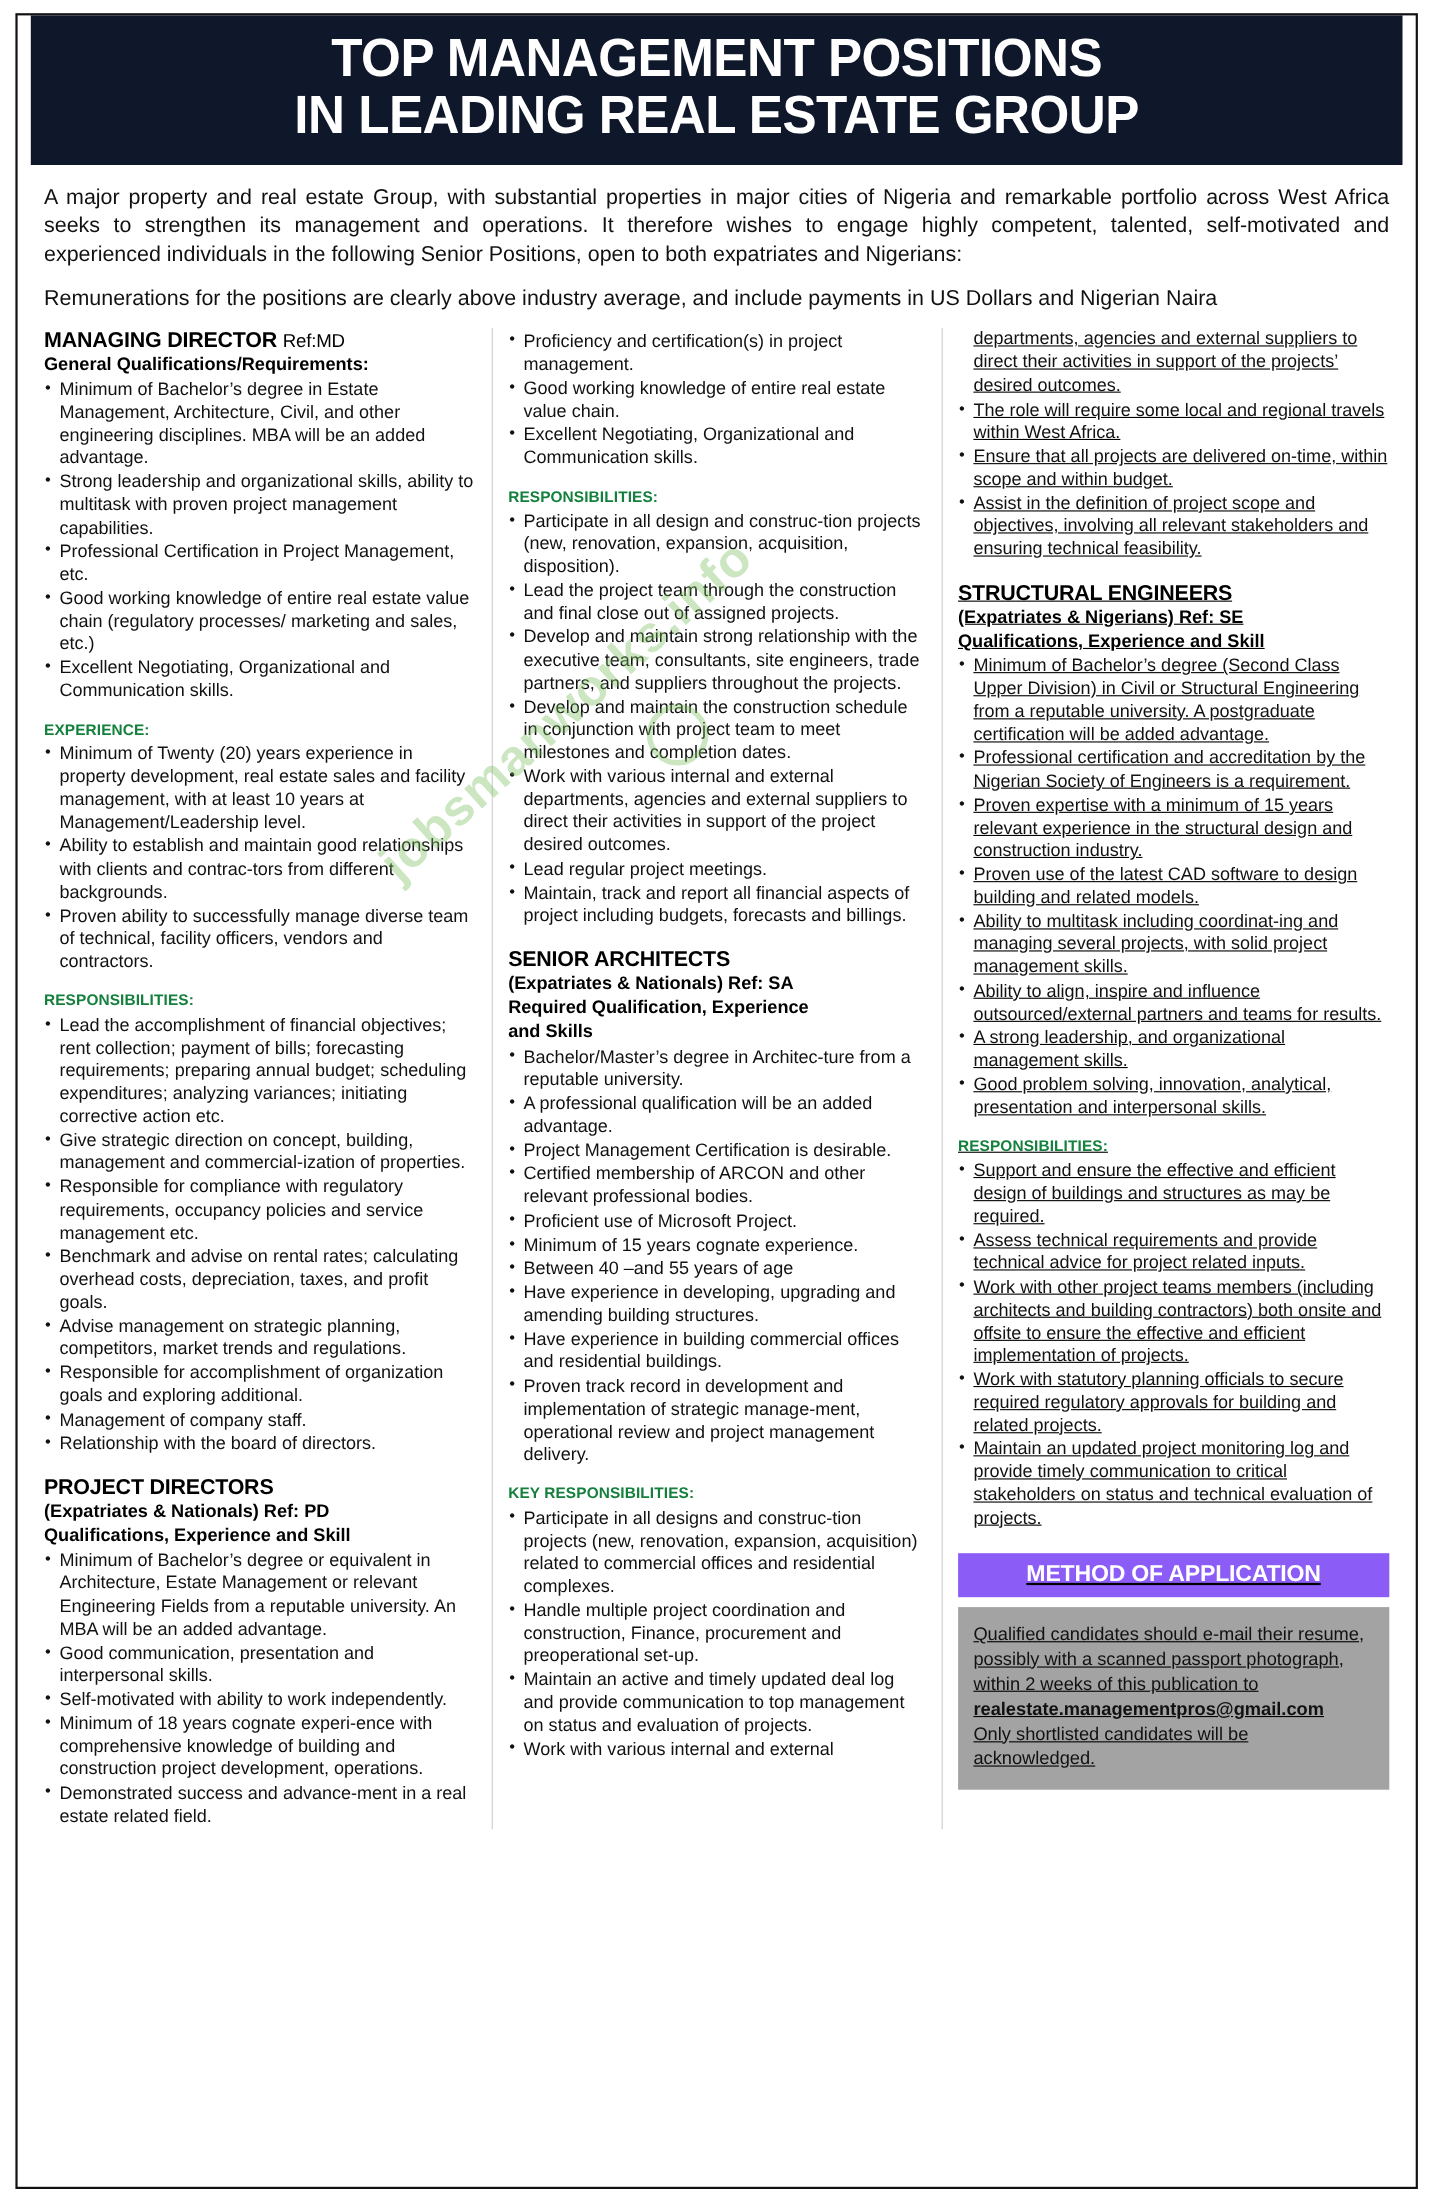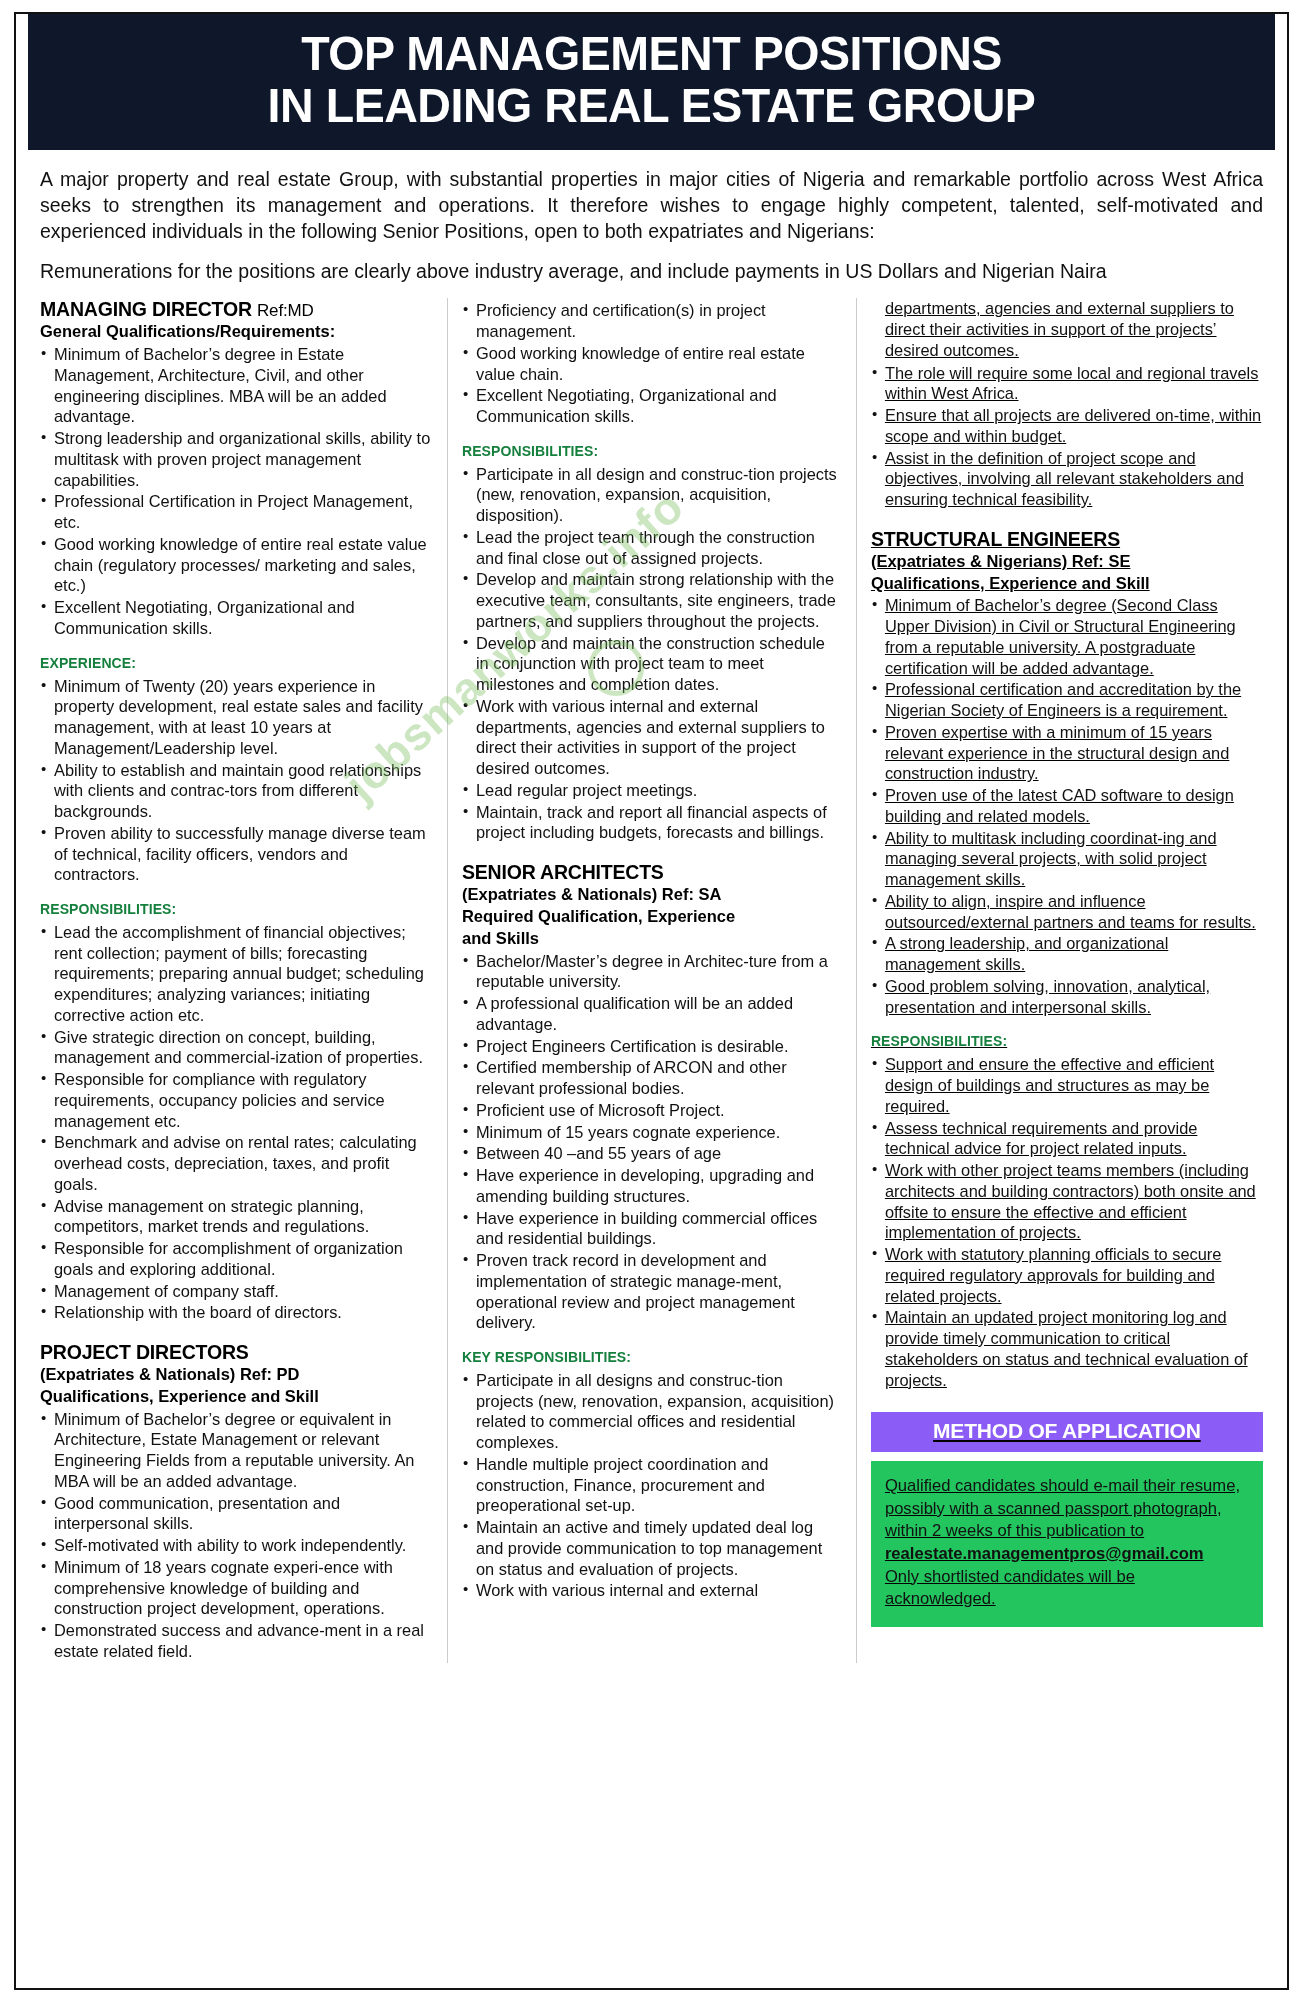--- a/index.html
+++ b/index.html
@@ -150,21 +150,21 @@
   .moa-head {
     background: #8b5cf6;
     color: #fff;
     font-weight: 800;
     font-size: 21px;
     letter-spacing: -0.2px;
     text-align: center;
     padding: 7px 6px 9px 6px;
   }
   .moa-body {
-    background: #22c55e;
+    background: #a3a3a3;
     padding: 14px 14px 16px 14px;
     margin-top: 9px;
     font-size: 16.6px;
     line-height: 1.36;
     color: #111;
   }
   .moa-body .email {
     font-weight: 800;
     word-break: break-all;
   }
@@ -285,21 +285,21 @@
           <li>Maintain, track and report all financial aspects of project including budgets, forecasts and billings.</li>
         </ul>
 
         <h2 class="role" style="margin-top:18px">SENIOR ARCHITECTS</h2>
         <div class="subhead">(Expatriates &amp; Nationals) Ref: SA</div>
         <div class="subhead">Required Qualification, Experience</div>
         <div class="subhead">and Skills</div>
         <ul class="bullets">
           <li>Bachelor/Master’s degree in Architec-ture from a reputable university.</li>
           <li>A professional qualification will be an added advantage.</li>
-          <li>Project Engineers Certification is desirable.</li>
+          <li>Project Management Certification is desirable.</li>
           <li>Certified membership of ARCON and other relevant professional bodies.</li>
           <li>Proficient use of Microsoft Project.</li>
           <li>Minimum of 15 years cognate experience.</li>
           <li>Between 40 –and 55 years of age</li>
           <li>Have experience in developing, upgrading and amending building structures.</li>
           <li>Have experience in building commercial offices and residential buildings.</li>
           <li>Proven track record in development and implementation of strategic manage-ment, operational review and project management delivery.</li>
         </ul>
 
         <h3 class="section">KEY RESPONSIBILITIES:</h3>

